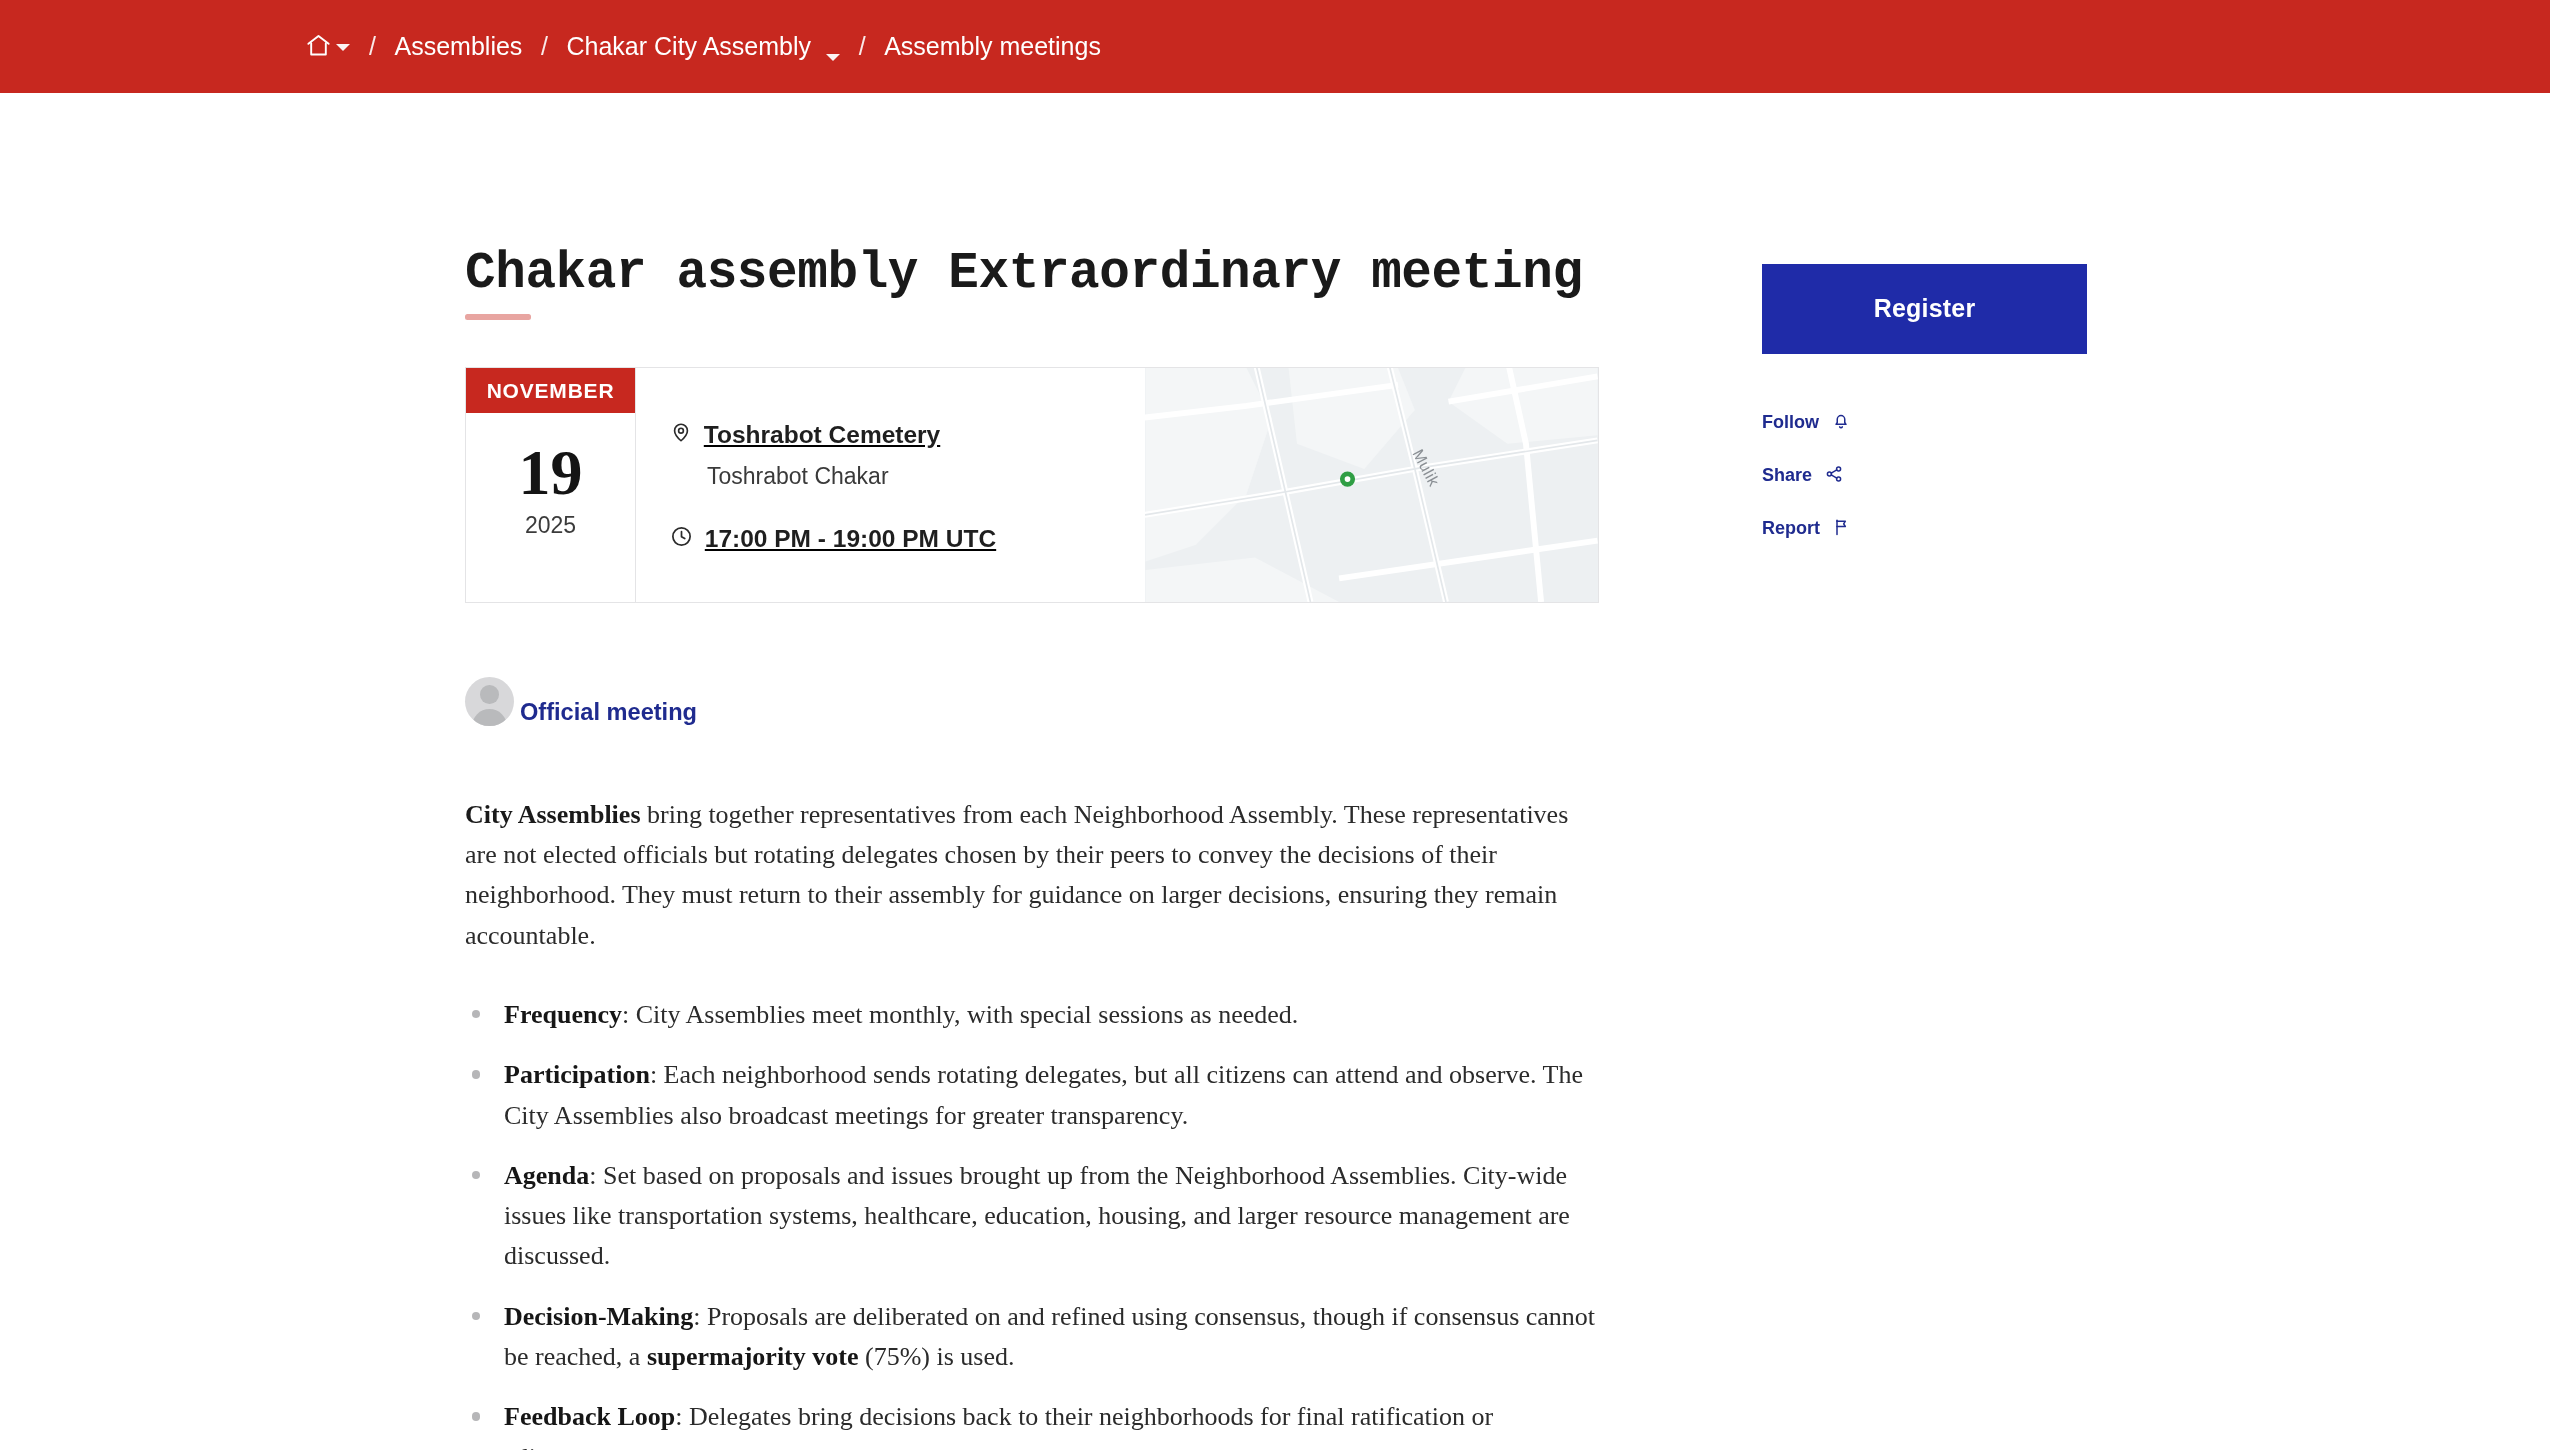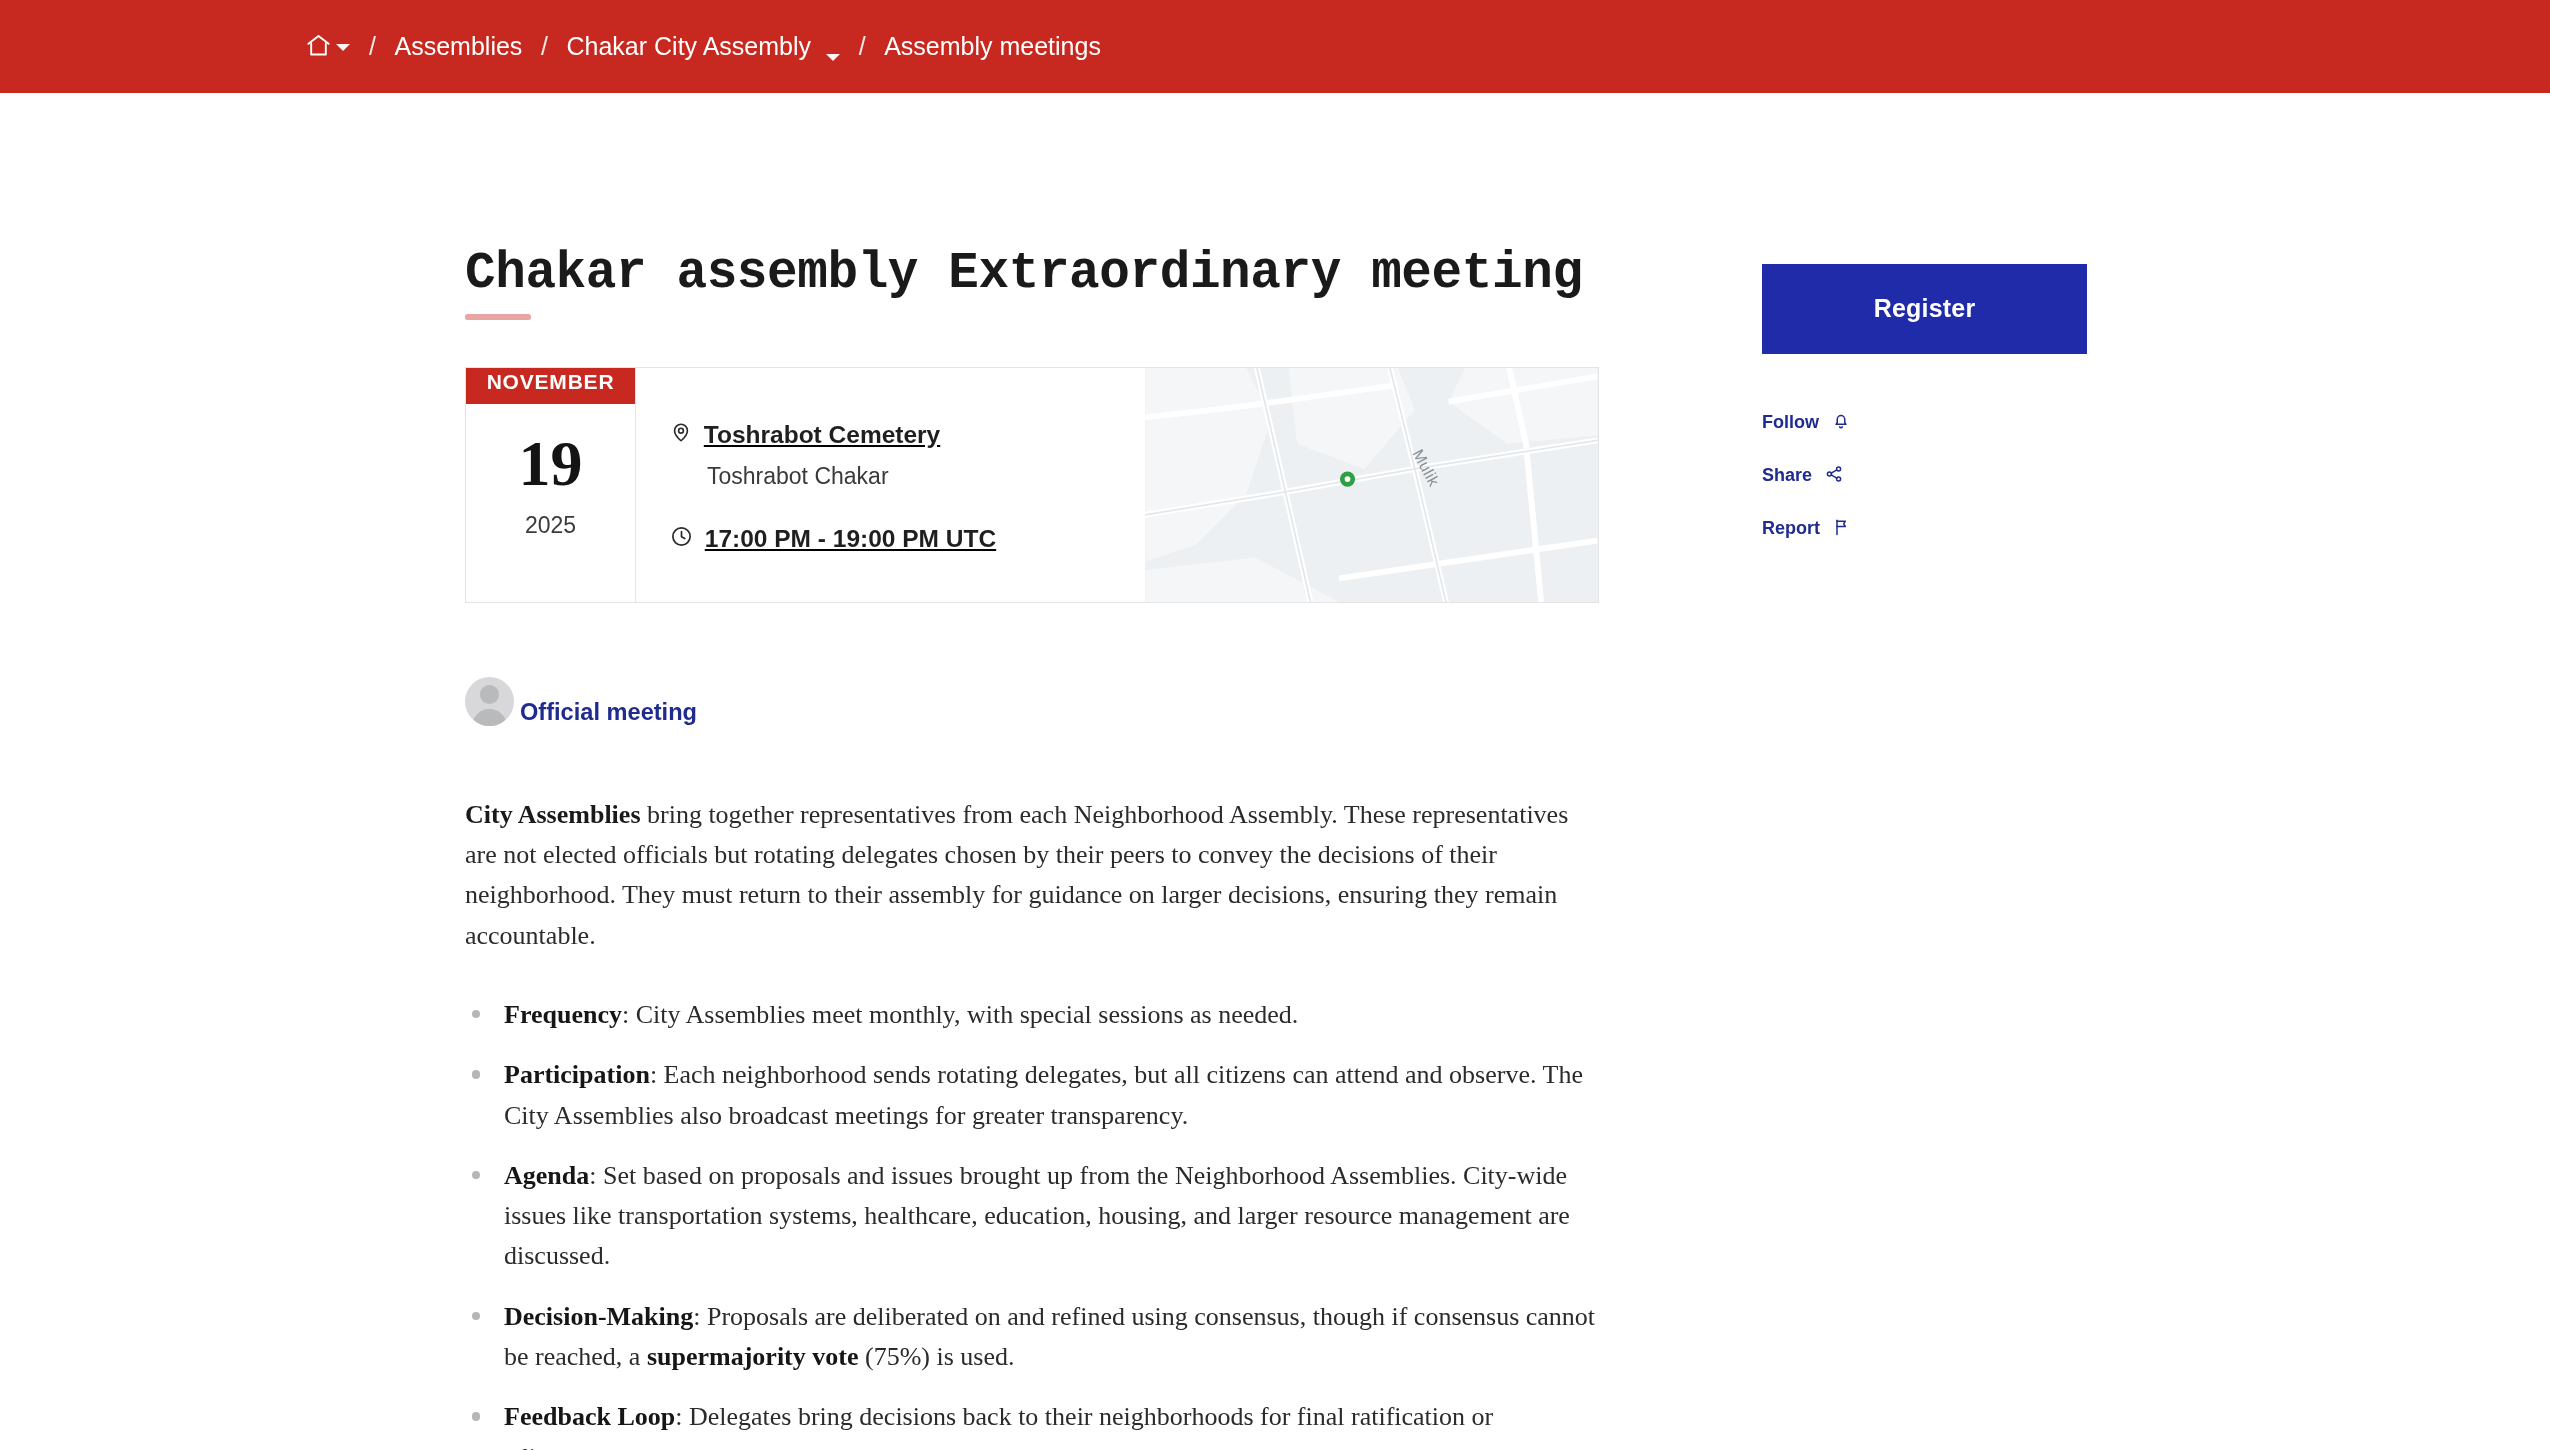--- a/index.html
+++ b/index.html
@@ -109,34 +109,34 @@
     flex: 0 0 170px;
   }
   .date-month {
     width: 100%;
     background: #c7281f;
     color: #fff;
     font-size: 21px;
     font-weight: 700;
     letter-spacing: 0.8px;
     text-align: center;
-    padding: 2px 0 10px;
+    padding: 11px 0 10px;
   }
   .date-day {
     font-family: "Liberation Serif", serif;
     font-size: 64px;
     font-weight: 700;
     color: #141414;
     line-height: 1;
     margin-top: 28px;
   }
   .date-year {
     font-size: 23px;
     color: #3b3b3b;
-    margin-top: 16px;
+    margin-top: 7px;
   }
   .info-block {
     flex: 1;
     padding: 52px 0 0 34px;
   }
   .info-row {
     display: flex;
     align-items: center;
     gap: 11.8px;
     text-decoration: underline;

